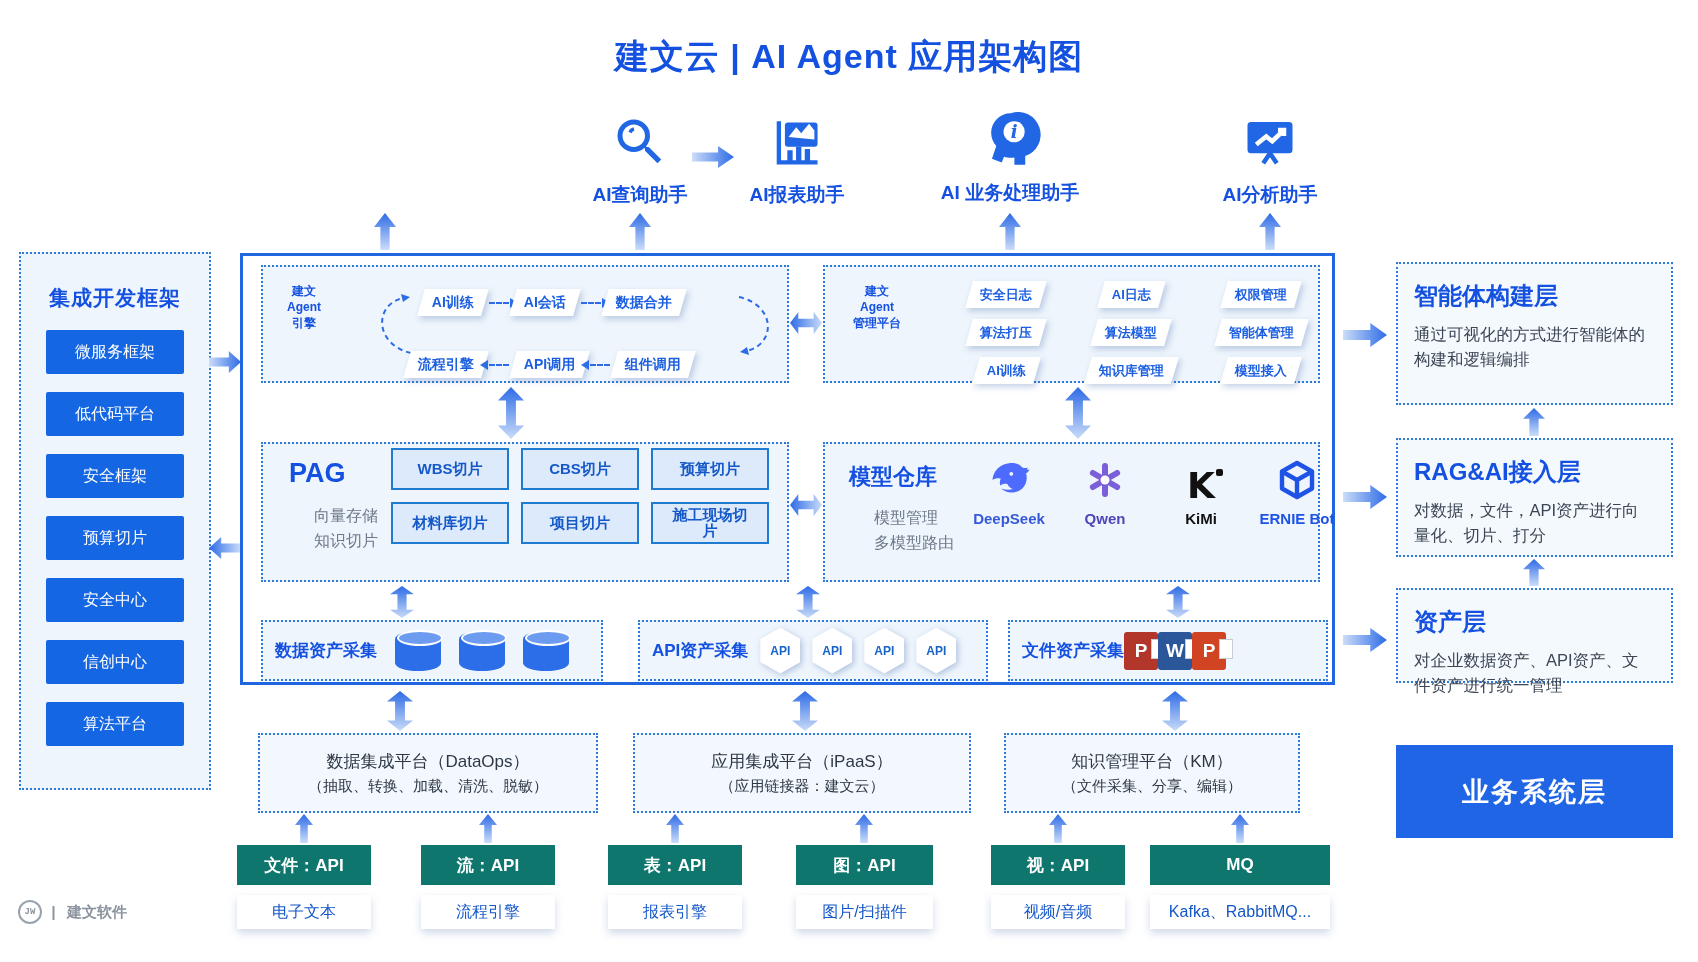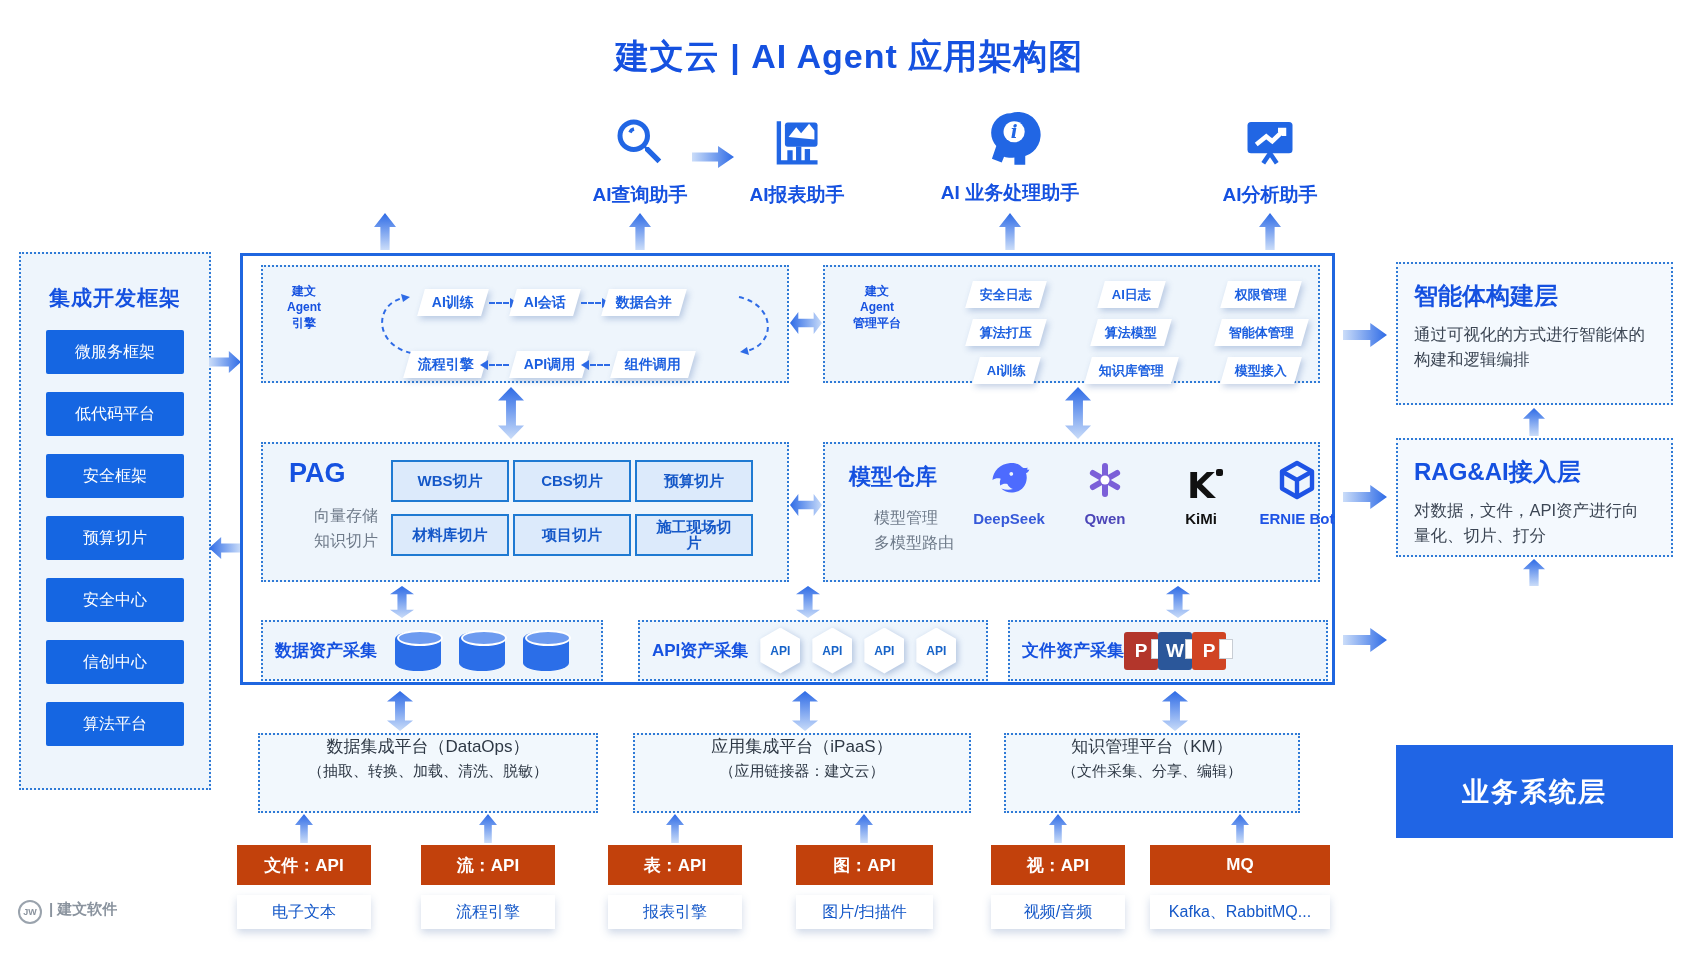--- a/index.html
+++ b/index.html
@@ -52,22 +52,22 @@
   .tag .chip > span { font-size:13px; }
 
   .dash { position:relative; width:20px; height:0; border-top:2px dashed #2E6BE6; margin:0 4px; }
   .dash.r::after { content:""; position:absolute; right:-9px; top:-6px;
     border-left:8px solid #2E6BE6; border-top:5px solid transparent; border-bottom:5px solid transparent; }
   .dash.l::before { content:""; position:absolute; left:-9px; top:-6px;
     border-right:8px solid #2E6BE6; border-top:5px solid transparent; border-bottom:5px solid transparent; }
   .cyc-row { position:absolute; display:flex; align-items:center; }
 
   
-  .pag-grid { position:absolute; left:128px; top:16px; display:grid;
-    grid-template-columns:repeat(3,118px); grid-auto-rows:42px; gap:12px 4px; }
+  .pag-grid { position:absolute; left:128px; top:4px; display:grid;
+    grid-template-columns:repeat(3,118px); grid-auto-rows:42px; gap:12px 12px; }
   .pag-chip { background:#DCEAFB; border:2px solid #1F7AD2; color:#1558C8; font-weight:700;
     font-size:15px; display:flex; align-items:center; justify-content:center; text-align:center; line-height:1.1; }
 
   .gray-lines { position:absolute; color:#6E7A89; font-size:16px; line-height:1.55;margin-left:25px; }
 
   
   .models { position:absolute; left:146px; top:16px; display:flex; gap:20px; }
   .model { display:flex; flex-direction:column; align-items:center; justify-content:flex-end; gap:6px; width:76px; }
   .model .mlabel { font-size:15px; font-weight:700; white-space:nowrap; }
 
@@ -90,33 +90,33 @@
 
   
   .layer { position:absolute; left:1396px; width:277px; border:2px dotted #2F7AD6; background:#F4F9FE; padding:16px 16px; }
   .layer .ltitle { font-size:24px; font-weight:800; color:#1551E0; margin-bottom:10px; }
   .layer .ldesc { font-size:16.5px; color:#3C4654; line-height:1.5; }
   #business-layer { position:absolute; left:1396px; top:745px; width:277px; height:93px; background:#2065E5;
     color:#fff; font-size:27px; font-weight:800; display:flex; align-items:center; justify-content:center; letter-spacing:2px; }
 
   
   .platform { position:absolute; top:733px; height:80px; border:2px dotted #2F7AD6; background:#F2F8FD;
-    display:flex; flex-direction:column; align-items:center; gap:4px; }
+    display:flex; flex-direction:column; align-items:center; justify-content:center; gap:4px; }
   .platform .ptitle { font-size:17px; color:#2E3845; }
   .platform .psub { font-size:15px; color:#2E3845; }
 
   
-  .src-btn { position:absolute; top:845px; height:40px; background:#c2410c; color:#fff;
+  .src-btn { position:absolute; top:845px; height:40px; background:#0f766e; color:#fff;
     font-size:17px; font-weight:700; display:flex; align-items:center; justify-content:center; }
   .src-lbl { position:absolute; top:895px; height:34px; background:#fff; color:#1558C8;
     font-size:16px; display:flex; align-items:center; justify-content:center;
     box-shadow:0 4px 8px rgba(100,130,180,.30); }
 
   
-  #footer-logo { left:18px; top:900px; display:flex; align-items:flex-start; gap:7px; color:#8A939E; }
+  #footer-logo { left:18px; top:900px; display:flex; align-items:center; gap:7px; color:#8A939E;font-family:Liberation Mono, monospace; }
   #footer-logo .ring { width:24px; height:24px; border:2px solid #9AA3AD; border-radius:50%;
     font-size:9px; font-weight:800; display:flex; align-items:center; justify-content:center; }
   #footer-logo .ltxt { font-size:15px; font-weight:700; }
 
   .kimi-k { font-size:36px; font-weight:800; color:#111; line-height:1; position:relative; font-family:"DejaVu Sans",sans-serif; }
   .kimi-k::after { content:""; position:absolute; right:-8px; top:1px; width:7px; height:7px; background:#111; border-radius:2px; }
 </style>
 </head>
 <body>
 
@@ -398,20 +398,24 @@
   <div class="layer" style="top:262px;height:143px;">
     <div class="ltitle">智能体构建层</div>
     <div class="ldesc">通过可视化的方式进行智能体的构建和逻辑编排</div>
   </div>
   <div class="ar-up abs" style="left:1523px;top:408px;width:22px;height:28px;"></div>
   <div class="layer" style="top:438px;height:119px;">
     <div class="ltitle">RAG&amp;AI接入层</div>
     <div class="ldesc">对数据，文件，API资产进行向量化、切片、打分</div>
   </div>
   <div class="ar-up abs" style="left:1523px;top:559px;width:22px;height:27px;"></div>
+  <div class="layer" style="top:588px;height:95px;">
+    <div class="ltitle">资产层</div>
+    <div class="ldesc">对企业数据资产、API资产、文件资产进行统一管理</div>
+  </div>
 
   <div id="business-layer">业务系统层</div>
 
   <div id="footer-logo" class="abs">
     <span class="ring">JW</span>
     <span class="ltxt">| 建文软件</span>
   </div>
 
 </div>
 

